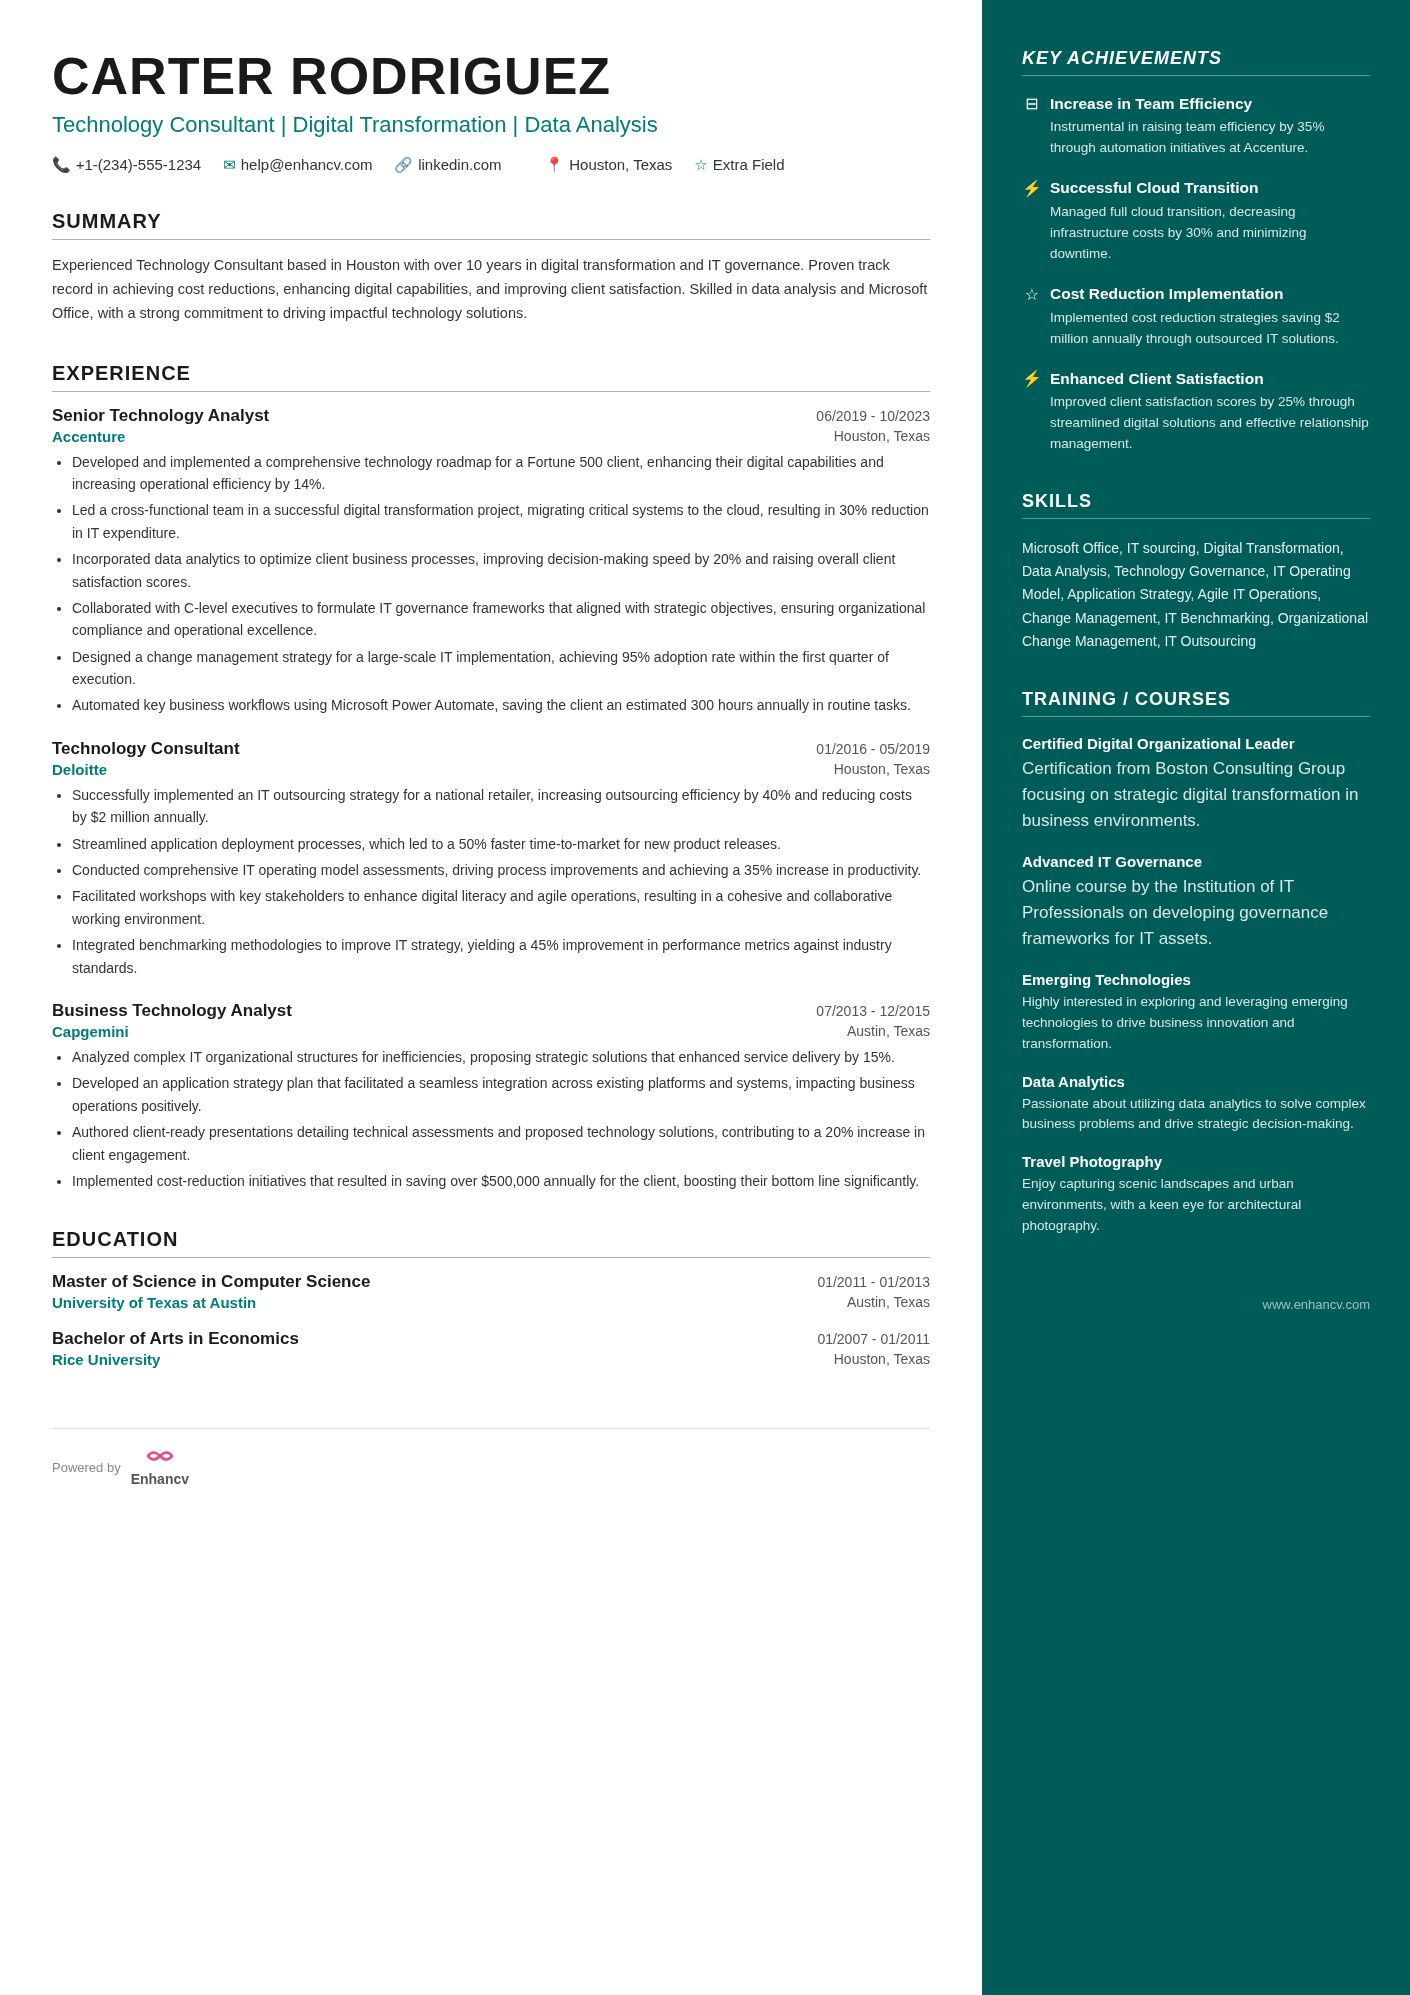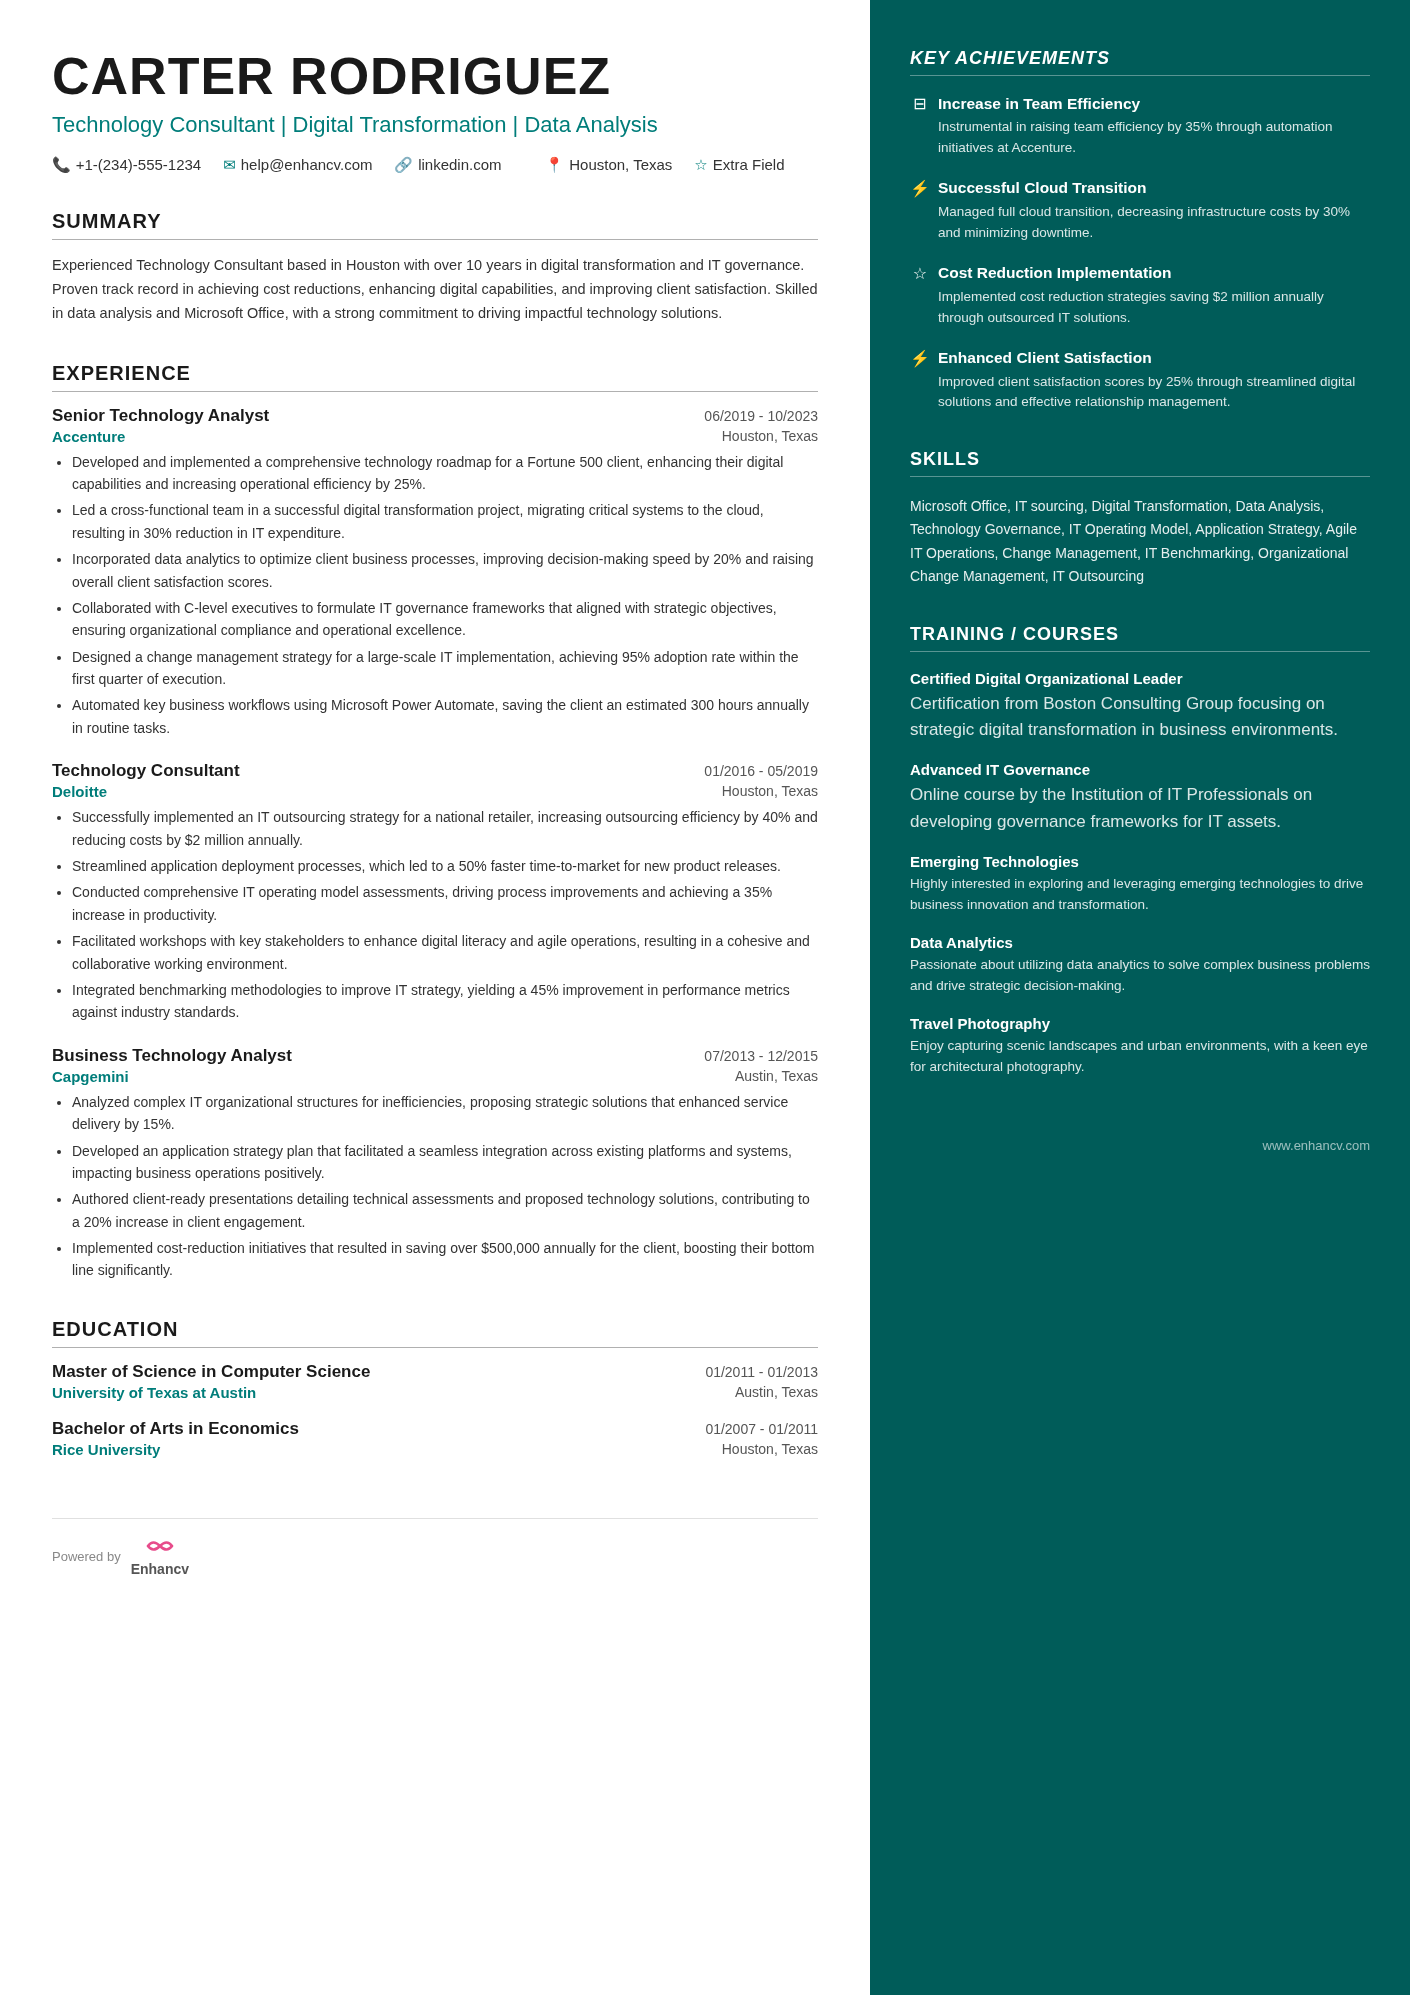--- a/index.html
+++ b/index.html
@@ -12,21 +12,21 @@
       flex-direction: column;
     }
     .page {
       display: flex;
       width: 1410px;
       min-height: 1995px;
       background: #fff;
     }
     
     .left-col {
-      width: 870px;
+      width: 982px;
       padding: 48px 52px 48px 52px;
       background: #fff;
       flex-shrink: 0;
     }
     .header-name {
       font-size: 52px;
       font-weight: 900;
       color: #1a1a1a;
       letter-spacing: 1px;
       line-height: 1.1;
@@ -298,21 +298,21 @@
     <div class="exp-entry">
       <div class="exp-header">
         <span class="exp-title">Senior Technology Analyst</span>
         <span class="exp-dates">06/2019 - 10/2023</span>
       </div>
       <div class="exp-company-row">
         <span class="exp-company">Accenture</span>
         <span class="exp-location">Houston, Texas</span>
       </div>
       <ul class="exp-bullets">
-        <li>Developed and implemented a comprehensive technology roadmap for a Fortune 500 client, enhancing their digital capabilities and increasing operational efficiency by 25%.</li>
+        <li>Developed and implemented a comprehensive technology roadmap for a Fortune 500 client, enhancing their digital capabilities and increasing operational efficiency by 14%.</li>
         <li>Led a cross-functional team in a successful digital transformation project, migrating critical systems to the cloud, resulting in 30% reduction in IT expenditure.</li>
         <li>Incorporated data analytics to optimize client business processes, improving decision-making speed by 20% and raising overall client satisfaction scores.</li>
         <li>Collaborated with C-level executives to formulate IT governance frameworks that aligned with strategic objectives, ensuring organizational compliance and operational excellence.</li>
         <li>Designed a change management strategy for a large-scale IT implementation, achieving 95% adoption rate within the first quarter of execution.</li>
         <li>Automated key business workflows using Microsoft Power Automate, saving the client an estimated 300 hours annually in routine tasks.</li>
       </ul>
     </div>
 
     <div class="exp-entry">
       <div class="exp-header">

